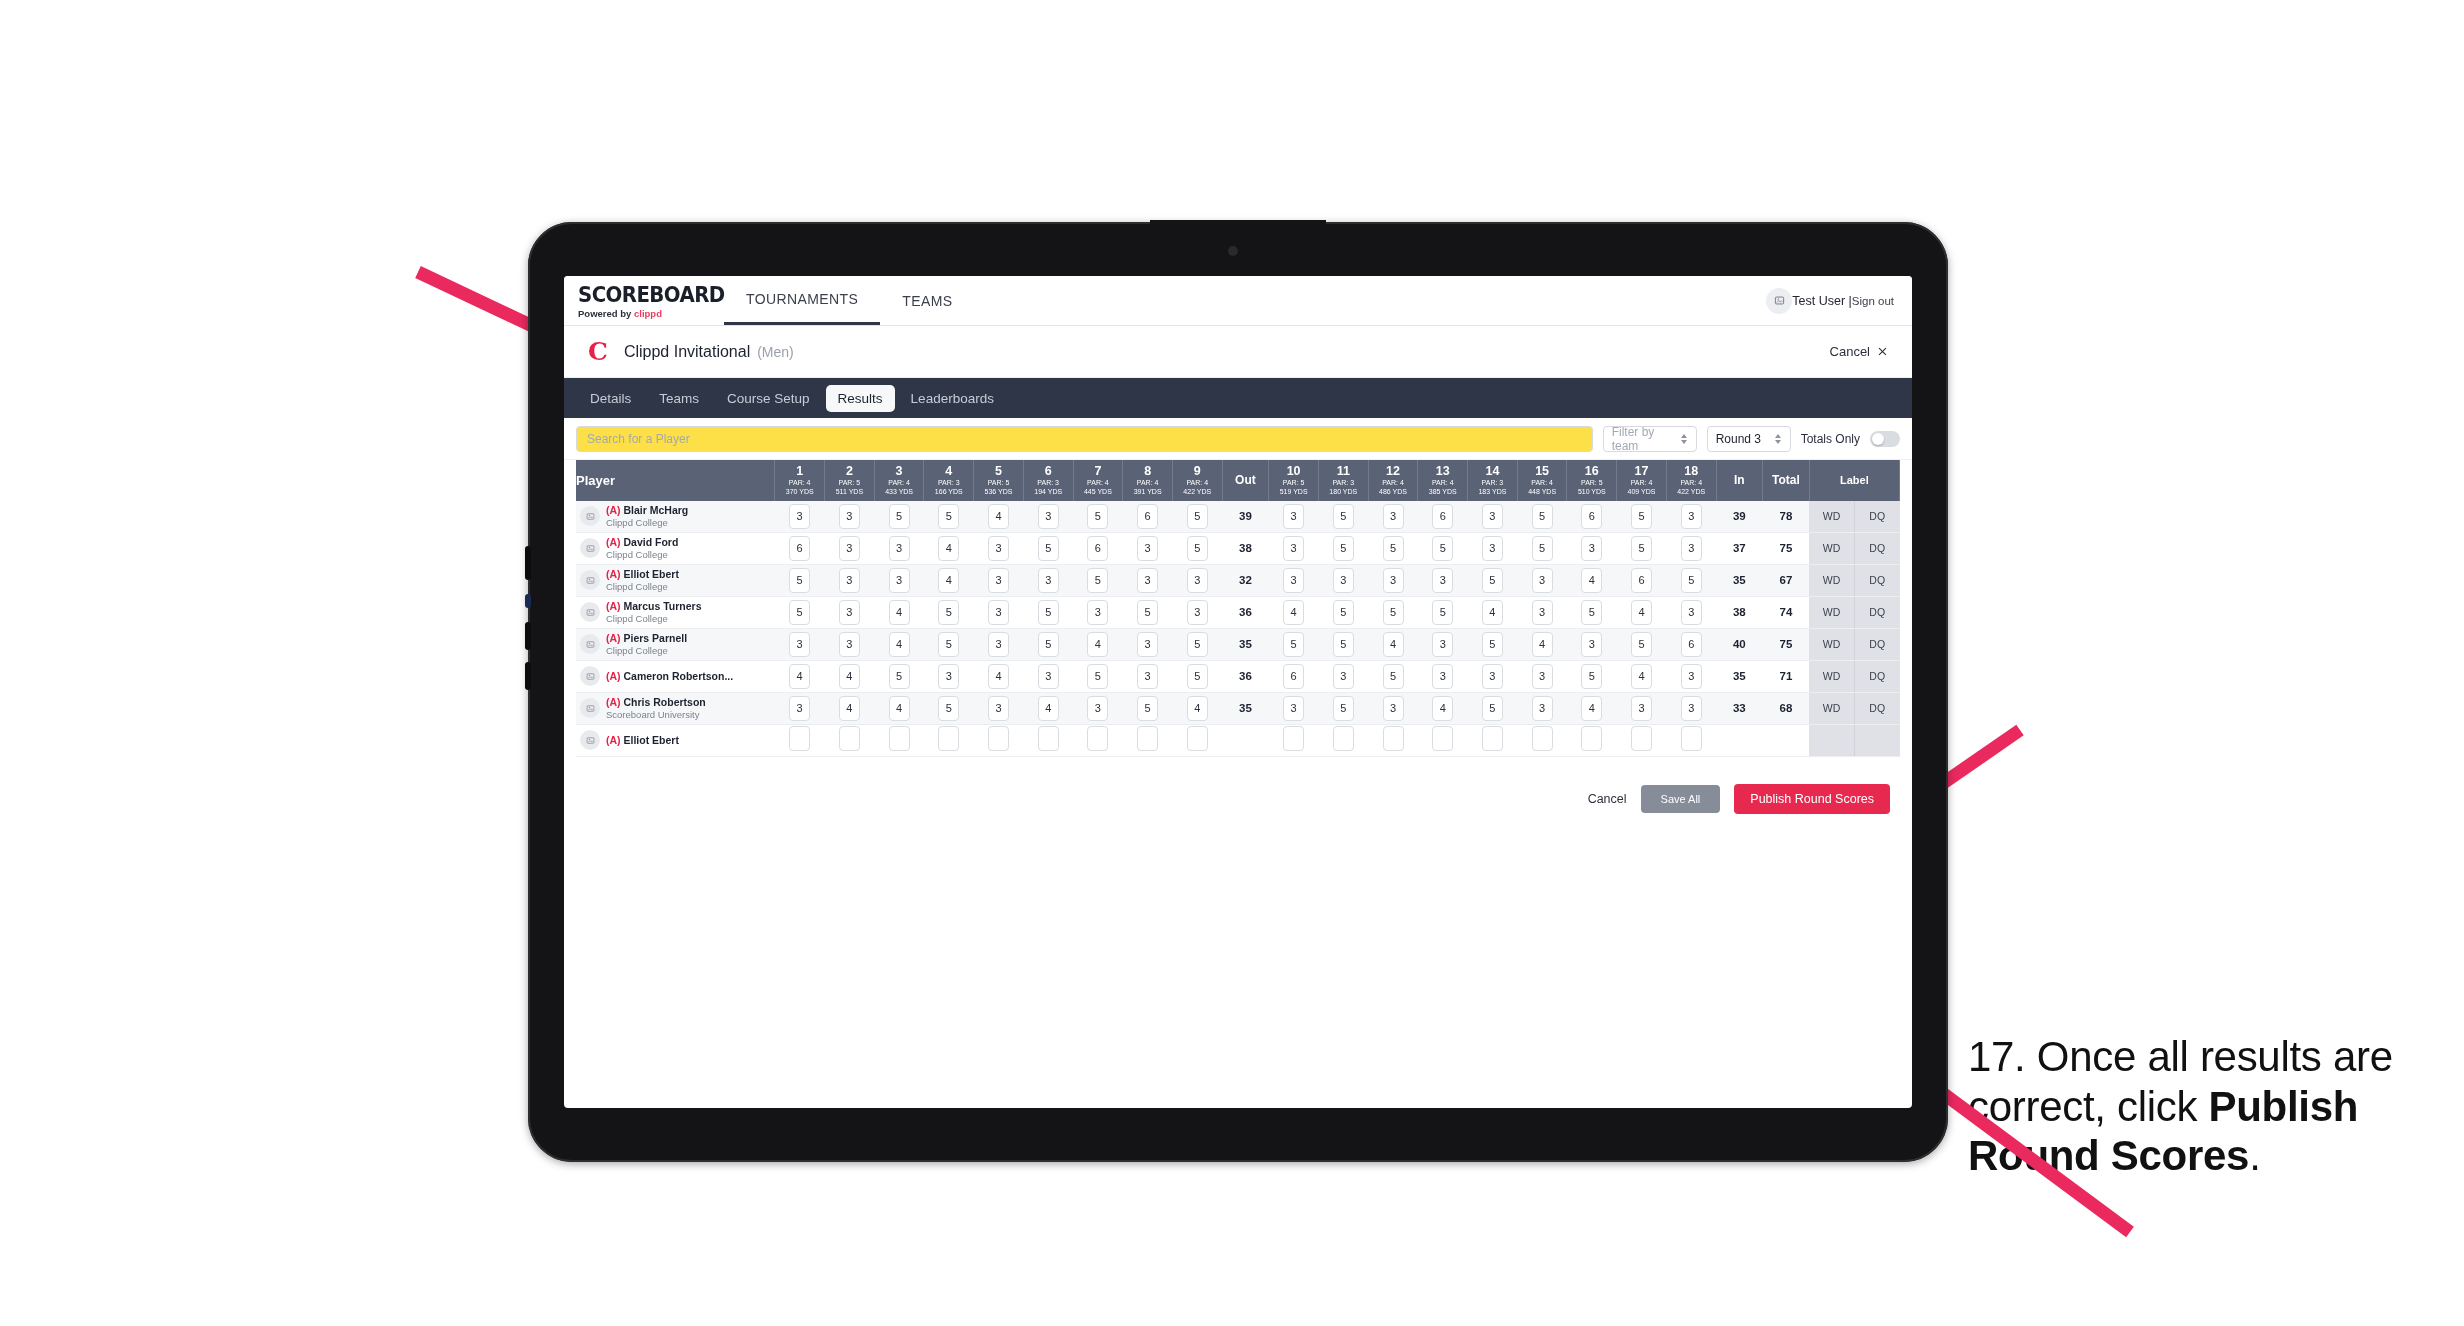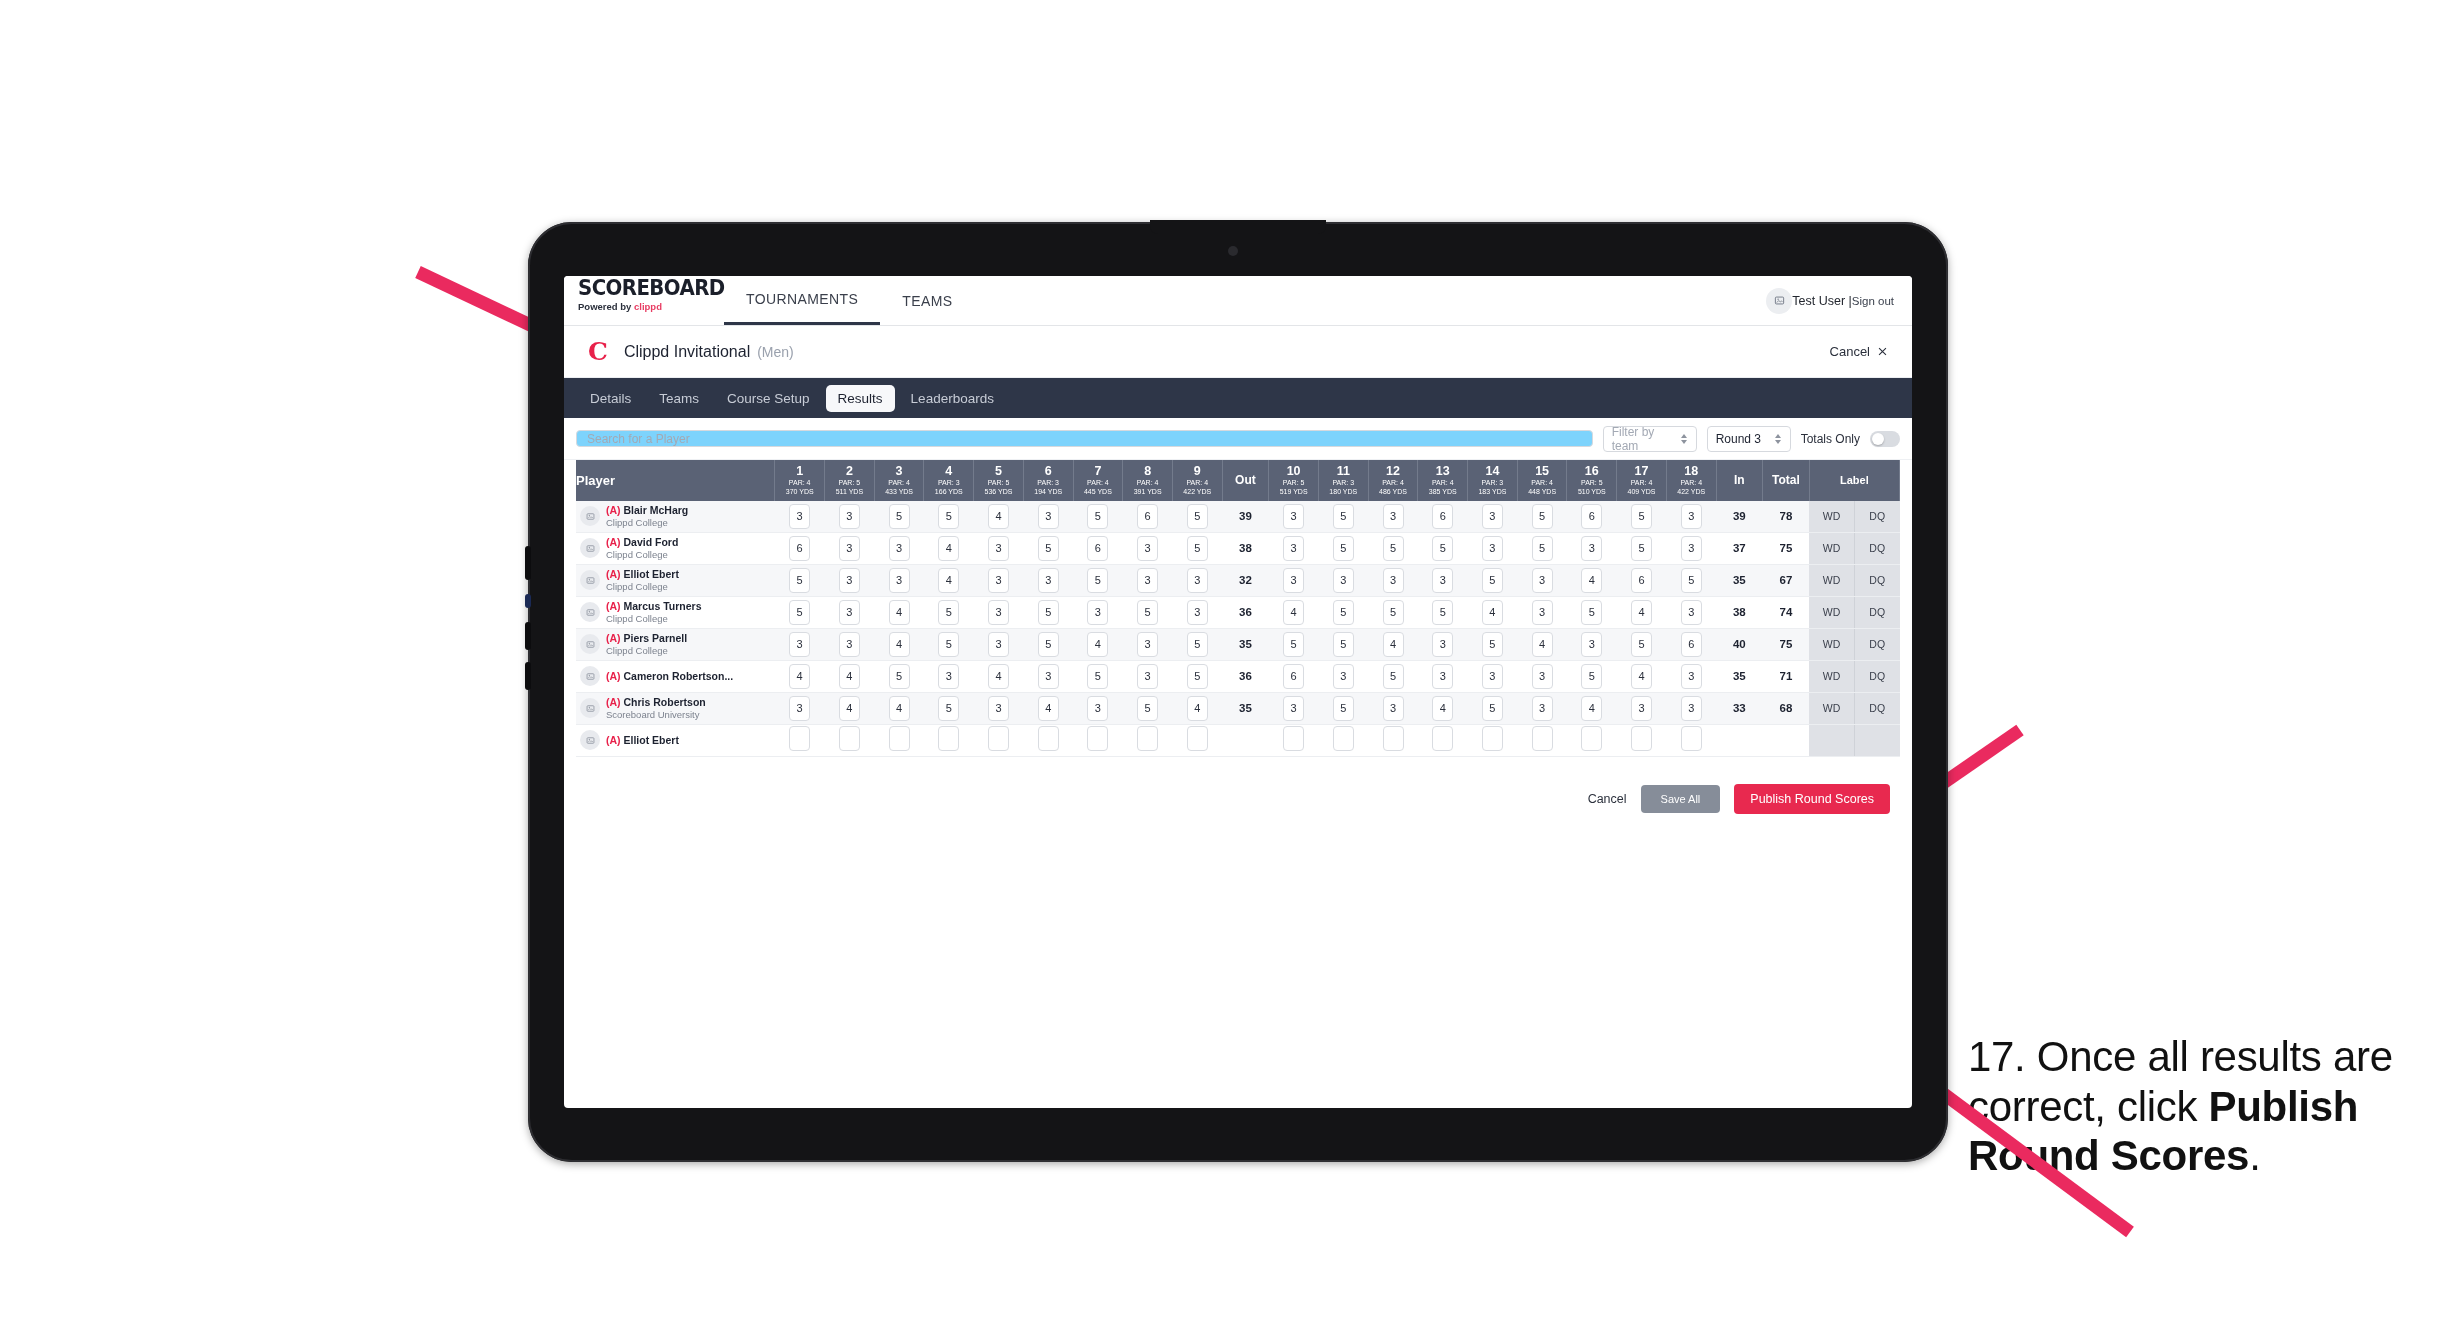--- a/index.html
+++ b/index.html
@@ -60,21 +60,21 @@
   .topnotch{ position:absolute; left:622px; top:-2px; width:176px; height:14px; background:#141416; border-radius:0 0 8px 8px;}
 
   
   #app-header {
     height: 50px;
     background: #ffffff;
     border-bottom: 1px solid #e3e5e8;
     display: flex; align-items: stretch;
     position: relative;
   }
-  #brand { width: 160px; display:flex; flex-direction:column; justify-content:flex-start; padding-left: 14px; }
+  #brand { width: 160px; display:flex; flex-direction:column; justify-content:center; padding-left: 14px; }
   #brand-title {
     font-family: "DejaVu Sans", sans-serif;
     font-weight: 700;
     font-size: 21px;
     letter-spacing: -0.6px;
     color: #1b1f2a;
     transform: scaleX(0.94);
     transform-origin: left center;
   }
   #brand-sub { font-size: 9.5px; color:#2b303c; font-weight:700; margin-top:1px; }
@@ -117,23 +117,23 @@
     font-size:13.5px; color:#c7ccd6; padding:6px 12px; border-radius:5px; cursor:pointer;
   }
   .tab.active { background:#f7f8fa; color:#1d2230; font-weight:400; }
 
   
   #filter-row {
     height:42px; background:#fff; display:flex; align-items:center;
     padding:0 12px; gap:10px; border-bottom:1px solid #eef0f3;
   }
   #search-input {
-    flex:1; height:17px; border:1px solid #d6d9de; border-radius:4px;
+    flex:1; height:26px; border:1px solid #d6d9de; border-radius:4px;
     font-size:12px; color:#2b303c; padding:0 10px;
-    background:#7dd3fc; font-family:"Liberation Sans",sans-serif;
+    background:#fde047; font-family:"Liberation Sans",sans-serif;
   }
   #search-input::placeholder{ color:#a3a9b4; }
   .sel {
     height:26px; border:1px solid #d6d9de; border-radius:4px; background:#fff;
     display:flex;align-items:center; justify-content:space-between;
     padding:0 8px; font-size:12px; cursor:pointer; gap:10px;
   }
   #team-filter { width:94px; color:#a3a9b4; }
   #round-select{ width:84px; color:#1d2230; }
   .caret { display:flex;flex-direction:column; line-height:0; color:#8d939e; font-size:8px; }

